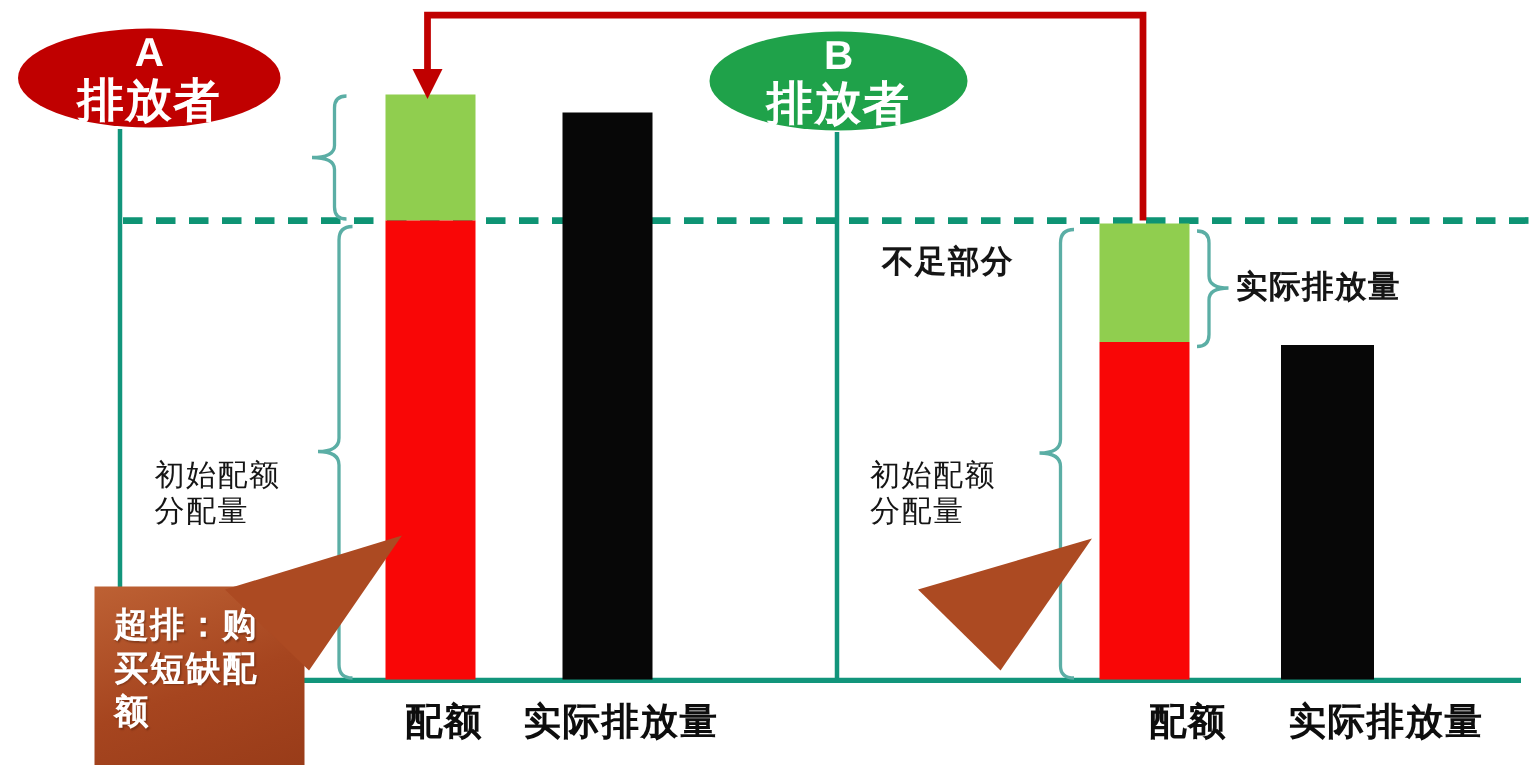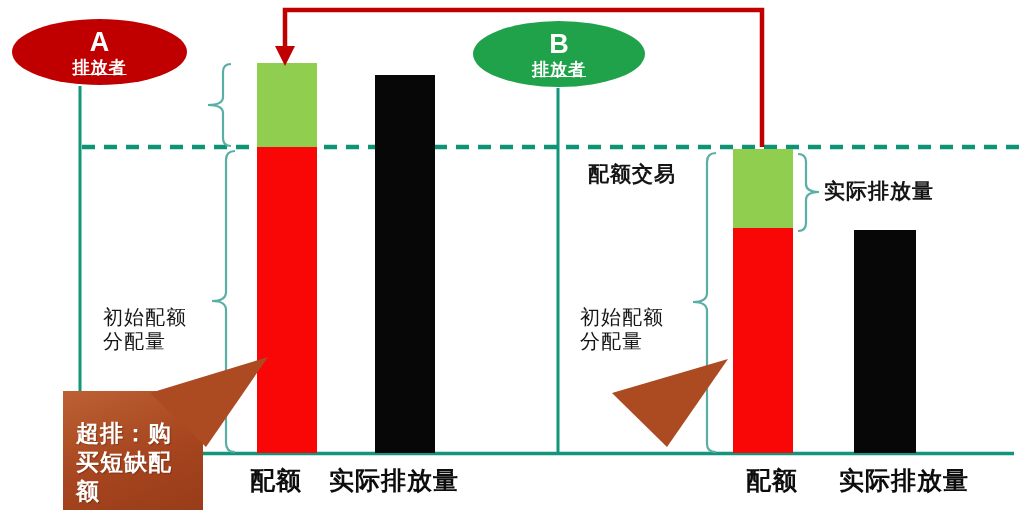--- a/index.html
+++ b/index.html
@@ -12,40 +12,40 @@
   .bar{position:absolute;z-index:1;}
   .bar-green{background:#90CE4F;}
   .bar-red{background:#F90606;}
   .bar-black{background:#070707;}
   .ellipse{
     position:absolute;z-index:2;border-radius:50%;
     display:flex;flex-direction:column;align-items:center;justify-content:center;
     color:#fff;font-weight:700;text-align:center;line-height:1.12;
   }
   .ellipse .badge{font-size:27px;}
-  .ellipse .role{font-size:17px;letter-spacing:1px;text-decoration:underline;}
+  .ellipse .role{font-size:31px;letter-spacing:1px;}
   .ellipse-a{left:12px;top:19px;width:175px;height:66px;background:#C00000;}
   .ellipse-b{left:473px;top:21px;width:172px;height:66px;background:#1FA24A;}
   .side-label{
     position:absolute;z-index:2;color:#151515;font-weight:700;font-size:21px;
     white-space:nowrap;letter-spacing:1px;
   }
   .wrap-label{
     position:absolute;z-index:2;color:#151515;font-weight:400;font-size:20px;
     width:90px;line-height:1.2;letter-spacing:1px;white-space:normal;
   }
   .x-label{
     position:absolute;z-index:2;color:#0d0d0d;font-weight:700;font-size:25px;
-    white-space:nowrap;letter-spacing:1px;top:464px;
+    white-space:nowrap;letter-spacing:1px;top:464px;margin-left:20px;
   }
   .callout{
     position:absolute;z-index:3;width:140px;height:119px;box-sizing:border-box;
     background:linear-gradient(160deg,#bd6134 0%,#a6451f 55%,#993c19 100%);
     color:#ffffff;font-weight:700;font-size:23px;line-height:1.26;
-    padding:28px 24px 8px 13px;letter-spacing:1px;
+    padding:11px 24px 8px 13px;letter-spacing:1px;
     text-shadow:1px 1px 1px rgba(60,20,5,0.35);
   }
   .layer4{z-index:4;}
 </style>
 </head>
 <body>
 
 <div id="stage">
 
   <svg class="layer0" width="1024" height="522" viewBox="0 0 1024 522">
@@ -65,21 +65,21 @@
 
   <div class="ellipse ellipse-a">
     <span class="badge">A</span>
     <span class="role">排放者</span>
   </div>
   <div class="ellipse ellipse-b">
     <span class="badge">B</span>
     <span class="role">排放者</span>
   </div>
 
-  <div class="side-label" style="left:588px;top:160px;">配额交易</div>
+  <div class="side-label" style="left:588px;top:160px;">不足部分</div>
   <div class="side-label" style="left:824px;top:177px;">实际排放量</div>
   <div class="wrap-label" style="left:103px;top:305px;">初始配额分配量</div>
   <div class="wrap-label" style="left:580px;top:305px;">初始配额分配量</div>
 
   <div class="x-label" style="left:250px;">配额</div>
   <div class="x-label" style="left:329px;">实际排放量</div>
   <div class="x-label" style="left:746px;">配额</div>
   <div class="x-label" style="left:839px;">实际排放量</div>
 
   <div class="callout" style="left:63px;top:391px;">超排：购买短缺配额</div>

